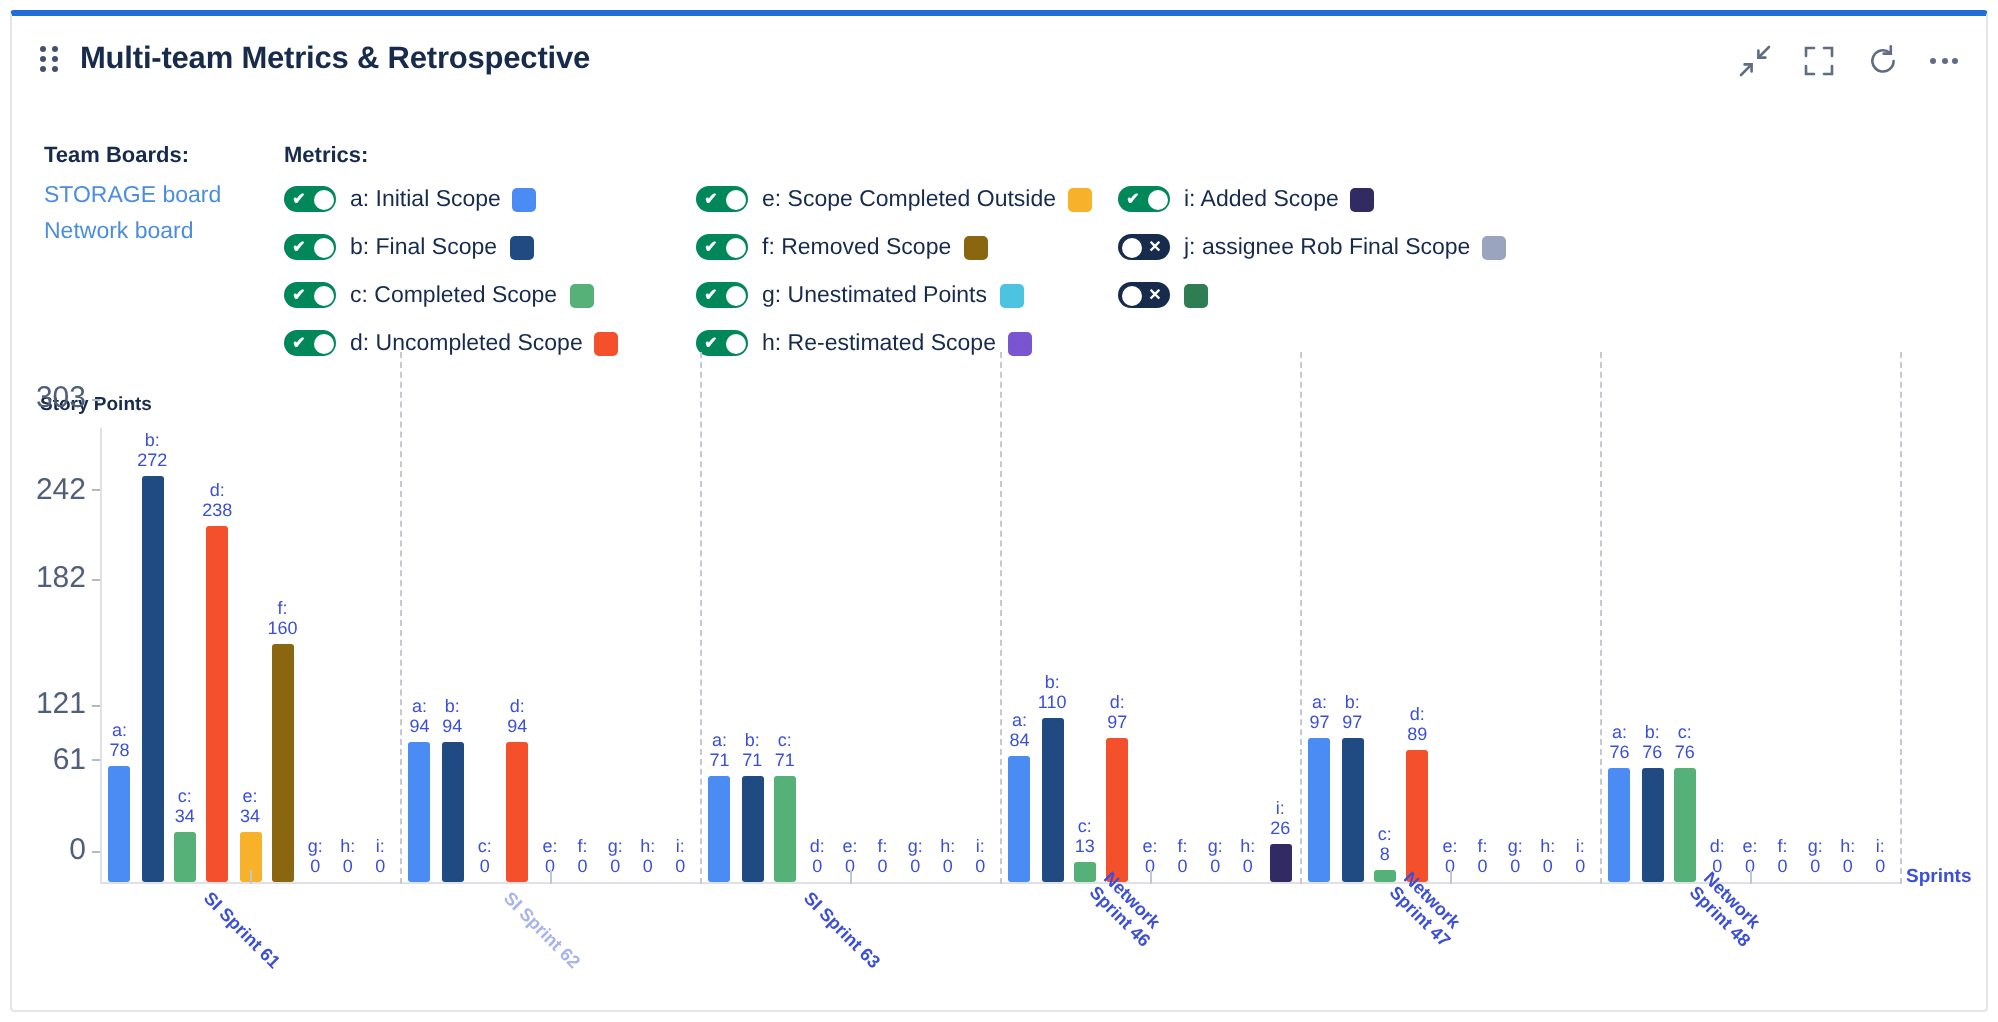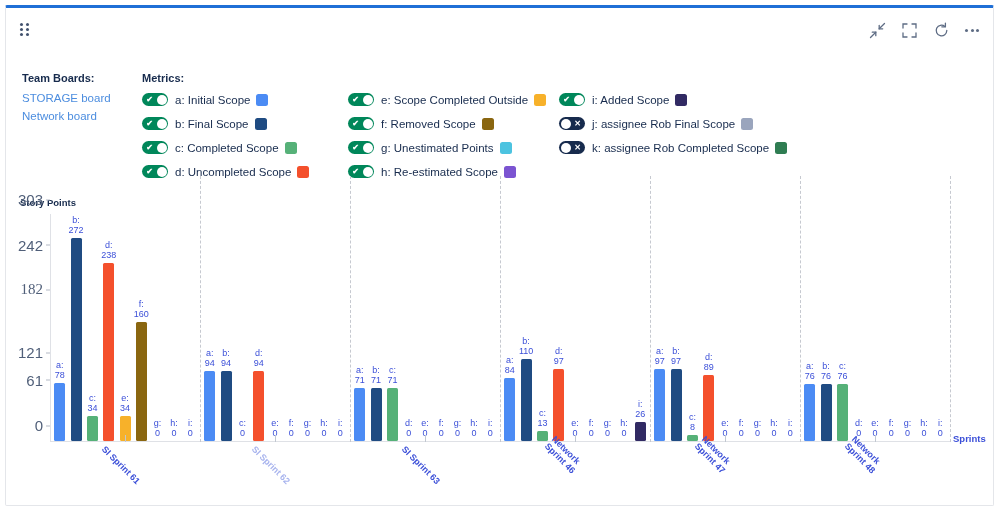--- a/index.html
+++ b/index.html
@@ -218,20 +218,21 @@
 
     <div class="gadget-header">
       <div class="drag-handle">
         <i></i>
           <i></i>
           <i></i>
           <i></i>
           <i></i>
           <i></i>
       </div>
+      <div class="gadget-title">Multi-team Metrics &amp; Retrospective</div>
       <div class="header-actions">
         <span class="hicon">
           <svg viewBox="0 0 17 17" width="17" height="17" fill="none" stroke="currentColor" stroke-width="1.3" stroke-linecap="round">
             <path d="M15.5 1.5 L10.2 6.8"></path>
               <path d="M10.2 3.3 L10.2 6.8 L13.7 6.8"></path>
             <path d="M1.5 15.5 L6.8 10.2"></path>
               <path d="M6.8 13.7 L6.8 10.2 L3.3 10.2"></path>
           </svg>
         </span>
         <span class="hicon">
@@ -353,39 +354,38 @@
                   <span class="knob"></span>
                 </span>
               <span class="mlabel">j: assignee Rob Final Scope</span>
               <span class="swatch" style="background:#9aa5bd"></span>
             </div>
             <div class="mrow">
               <span class="toggle off">
                   <span class="mark">✕</span>
                   <span class="knob"></span>
                 </span>
-              <span class="mlabel">k: assignee Rob Completed Scope</span>
               <span class="swatch" style="background:#2f7d52"></span>
             </div>
           </div>
 
         </div>
       </div>
     </div>
 
     <div class="chart-wrap">
       <div class="axis-title" id="ytitle">Story Points</div>
       <div class="axis-title" id="xtitle">Sprints</div>
       <div class="plot" id="plot">
         <div class="yaxis-line"></div>
         <div class="xaxis-line"></div>
       <div class="ytick" style="bottom: 0px;">0</div>
           <div class="ytick" style="bottom: 45.4983px;">61</div>
           <div class="ytick" style="bottom: 73px;">121</div>
-          <div class="ytick" style="bottom: 135.749px; font-family: Liberation Serif, serif;">182</div>
+          <div class="ytick" style="bottom: 135.749px;">182</div>
           <div class="ytick" style="bottom: 180.502px;">242</div>
           <div class="ytick" style="bottom: 226px;">303</div>
           <div class="bar" title="a: Initial Scope: 78" style="left: 4.3px; height: 58.1782px; background: rgb(75, 139, 244);"></div>
           <div class="bar-label" style="left: 9.8px; bottom: 62.1782px;">a:
 78</div>
           <div class="bar" title="b: Final Scope: 272" style="left: 20.6px; height: 202.878px; background: rgb(31, 75, 130);"></div>
           <div class="bar-label" style="left: 26.1px; bottom: 206.878px;">b:
 272</div>
           <div class="bar" title="c: Completed Scope: 34" style="left: 36.9px; height: 25.3597px; background: rgb(86, 177, 120);"></div>
           <div class="bar-label" style="left: 42.4px; bottom: 29.3597px;">c:

